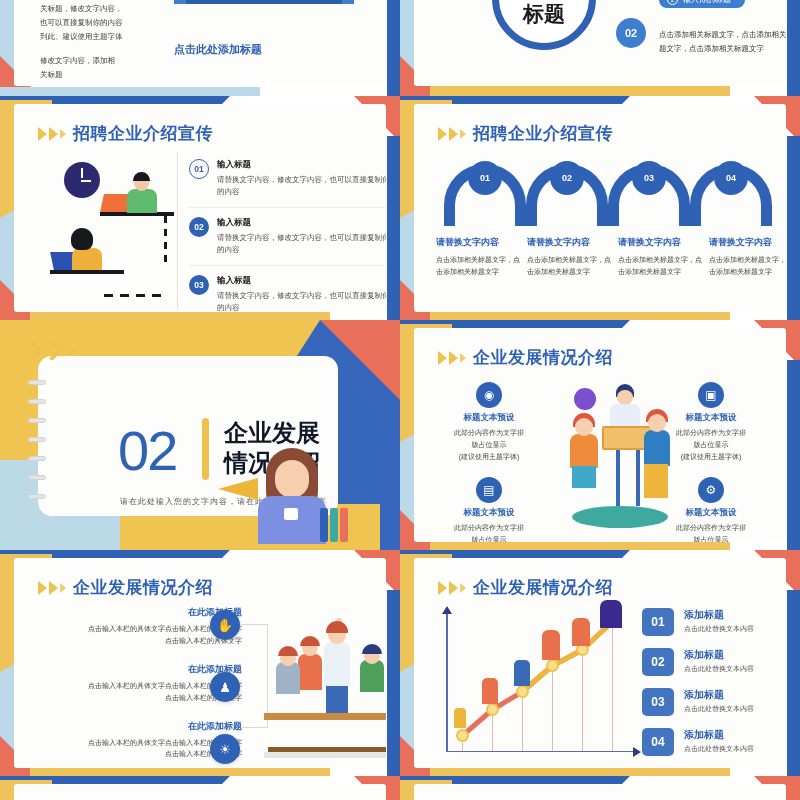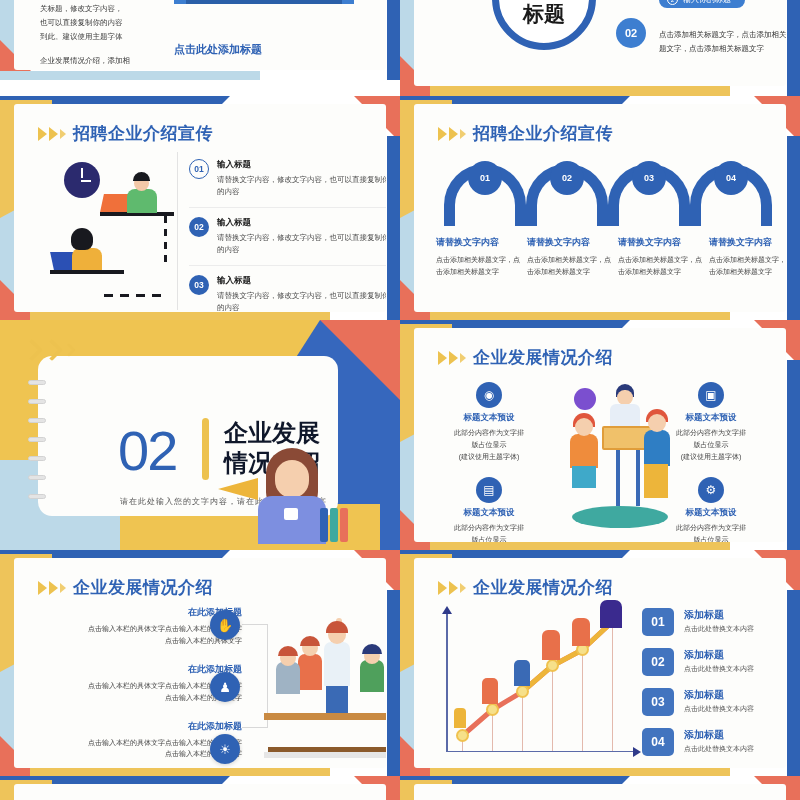--- a/index.html
+++ b/index.html
@@ -297,34 +297,34 @@
   .s8-txt h4 { font-size:10px; color:#2f62b4; font-weight:bold; margin-bottom:2px;}
   .s8-txt p  { font-size:7px; color:#555;}
   
   .slide.cut { height: 30px; }
 </style>
 </head>
 <body>
 
 <div class="grid">
 
-  <div class="slide" style="height:80px">
+  <div class="slide" style="height:96px">
     <div class="slide-inner">
       <div class="wedge w-lblue-l" style="top:-120px;height:220px"></div>
       <div class="wedge w-orange-bl"></div>
       <div class="wedge w-lblue-b"></div>
       <div class="wedge w-blue-br" style="top:-100px"></div>
       <div class="canvas" style="top:-150px;bottom:10px">
         <div class="s1-laptop" style="top:120px"></div>
         <div class="s1-text" style="top:152px">
           <div>关标题，修改文字内容，</div>
           <div>也可以直接复制你的内容</div>
           <div>到此。建议使用主题字体</div>
           <div class="s1-gap"></div>
-          <div>企业发展情况介绍，添加相</div>
+          <div>修改文字内容，添加相</div>
           <div>关标题</div>
         </div>
         <div class="s1-right" style="top:192px">
           <h3>点击此处添加标题</h3>
         </div>
       </div>
     </div>
   </div>
 
   <div class="slide" style="height:96px">

